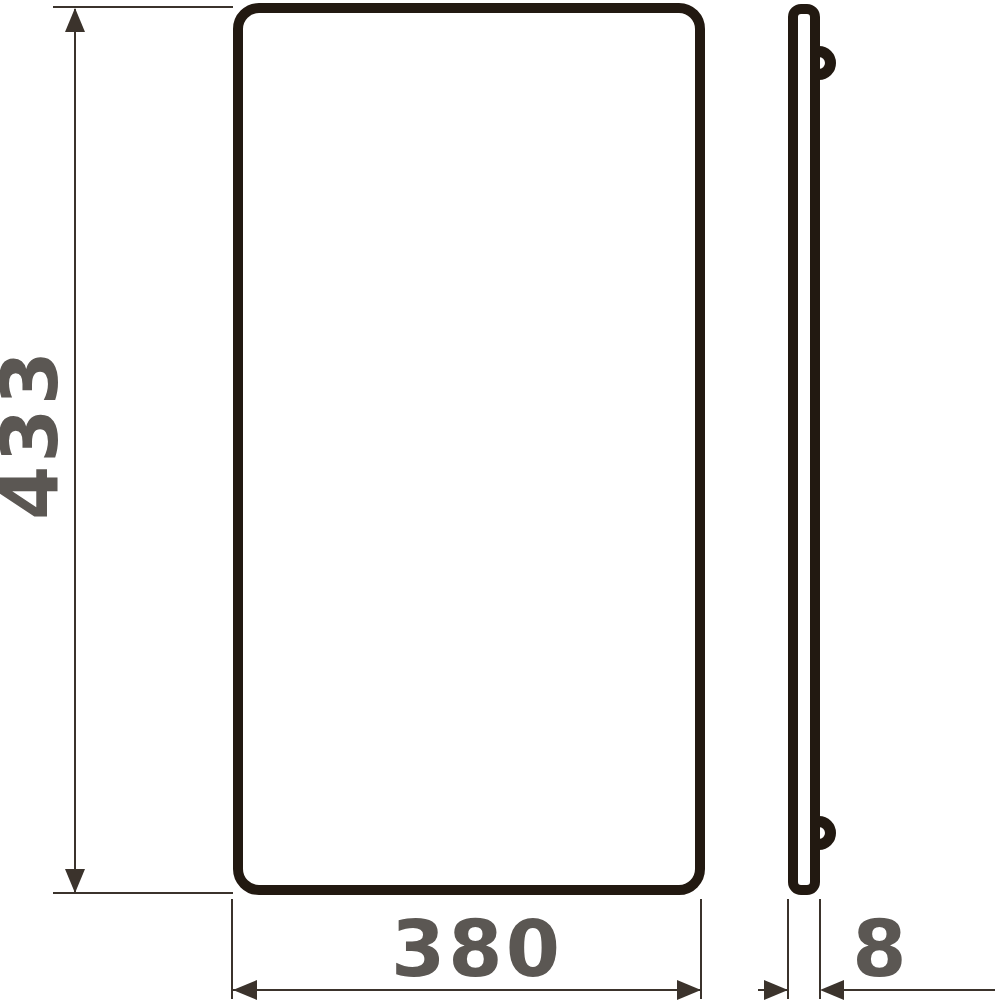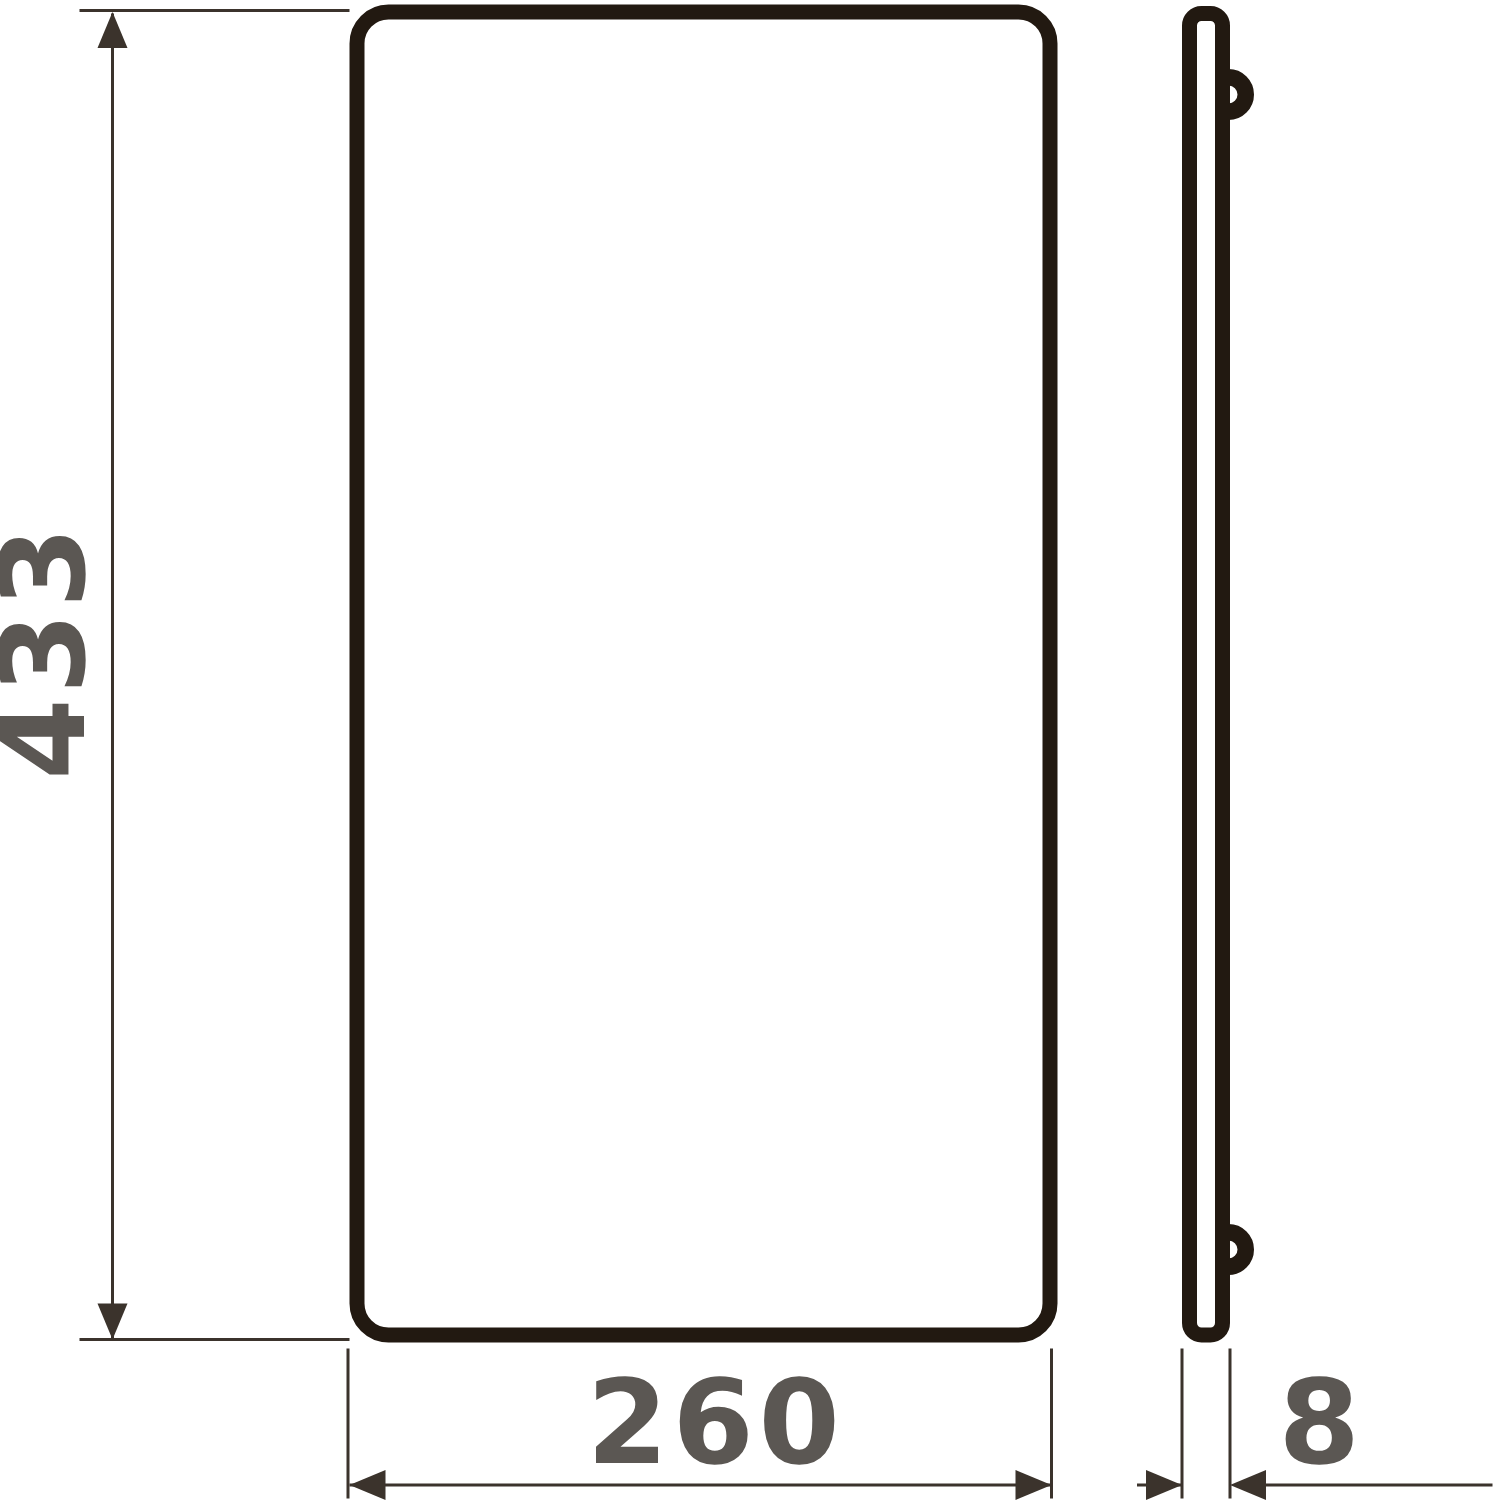--- a/index.html
+++ b/index.html
@@ -113,21 +113,21 @@
   <div class="dline" style="left:74px; top:9px; width:2px; height:883px;"></div>
   <div class="arrow up" style="left:65px; top:8px;"></div>
   <div class="arrow down" style="left:65px; top:869px;"></div>
   <div class="dim-label vertical" style="left:30px; top:434px;">433</div>
 
   <div class="dline" style="left:231px; top:899px; width:2px; height:100px;"></div>
   <div class="dline" style="left:700px; top:899px; width:2px; height:100px;"></div>
   <div class="dline" style="left:233px; top:989px; width:468px; height:2px;"></div>
   <div class="arrow left" style="left:233px; top:980px;"></div>
   <div class="arrow right" style="left:677px; top:980px;"></div>
-  <div class="dim-label" style="left:477px; top:949px;">260</div>
+  <div class="dim-label" style="left:477px; top:949px;">380</div>
 
   <div class="dline" style="left:787px; top:899px; width:2px; height:100px;"></div>
   <div class="dline" style="left:819px; top:899px; width:2px; height:100px;"></div>
   <div class="dline" style="left:758px; top:989px; width:30px; height:2px;"></div>
   <div class="arrow right" style="left:764px; top:980px;"></div>
   <div class="arrow left" style="left:820px; top:980px;"></div>
   <div class="dline" style="left:842px; top:989px; width:153px; height:2px;"></div>
   <div class="dim-label" style="left:881px; top:949px;">8</div>
 
 </div>

